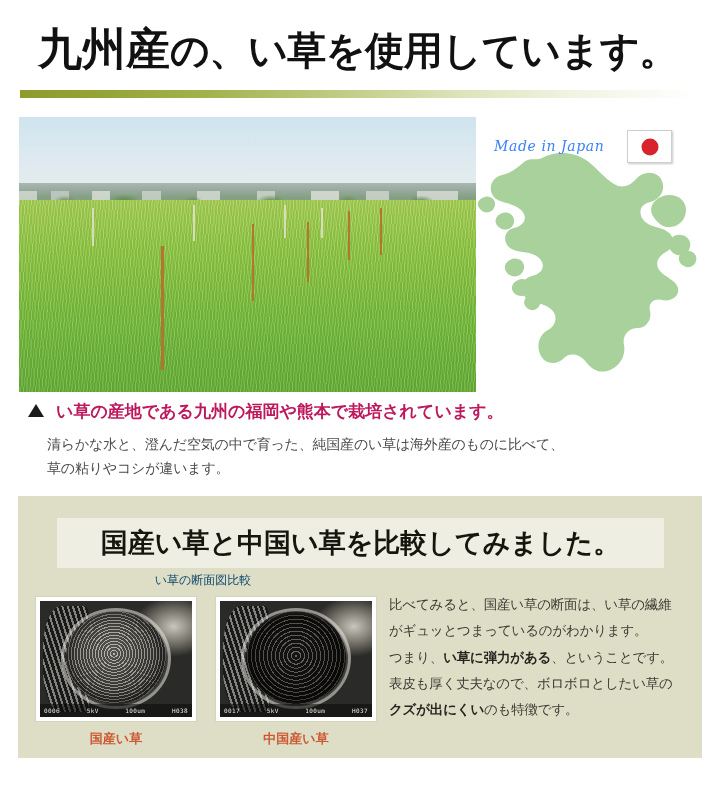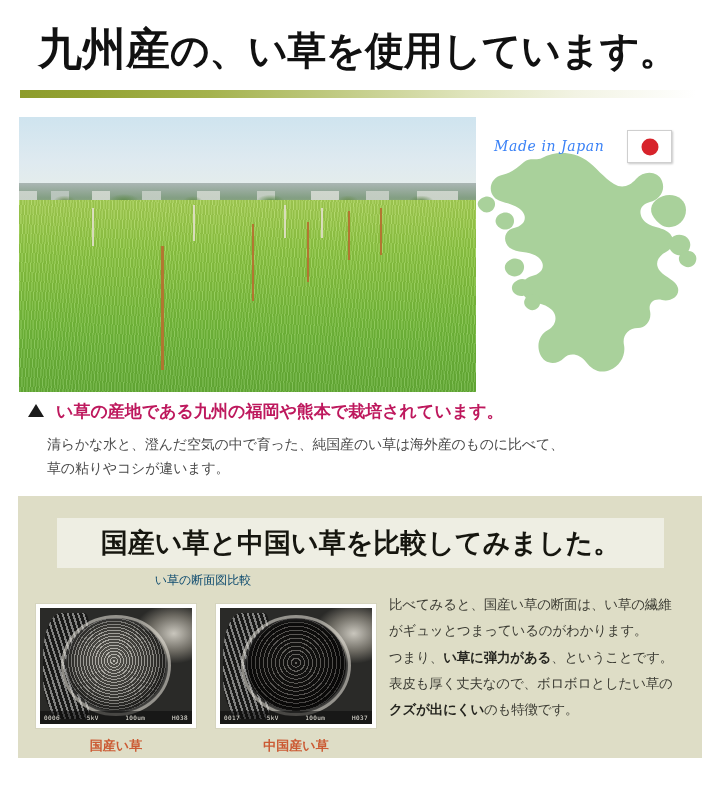--- a/index.html
+++ b/index.html
@@ -236,21 +236,21 @@
     text-align: center;
     font-size: 12px;
     color: #0c4a6e;
     letter-spacing: 0px;
   }
 
   
   .sem-pair {
     position: absolute;
     left: 18px;
-    top: 108px;
+    top: 101px;
     display: flex;
     gap: 20px;
   }
   .sem-item { width: 160px; }
   .sem-frame {
     width: 160px;
     height: 124px;
     background: #ffffff;
     padding: 4px;
     box-shadow: 0 0 0 1px rgba(0,0,0,0.04);

